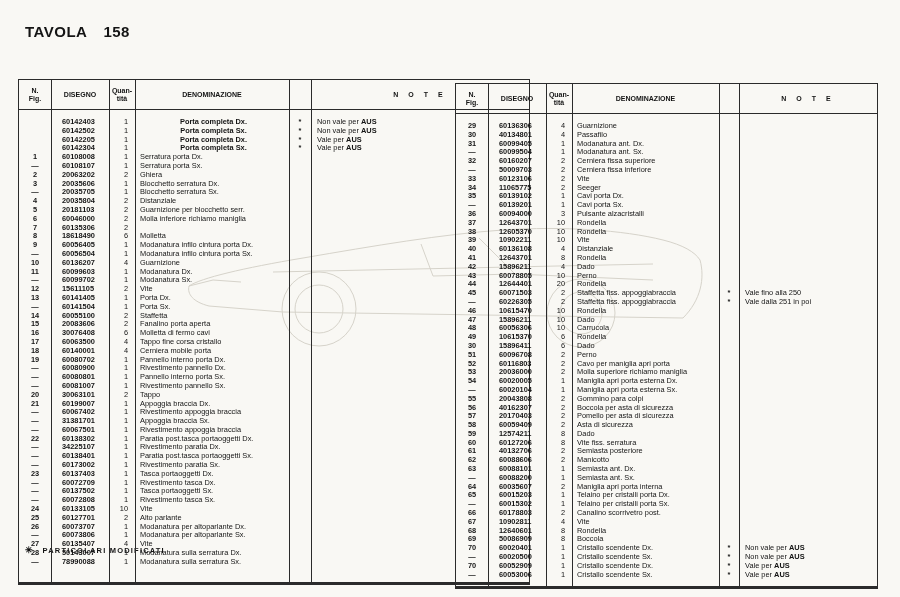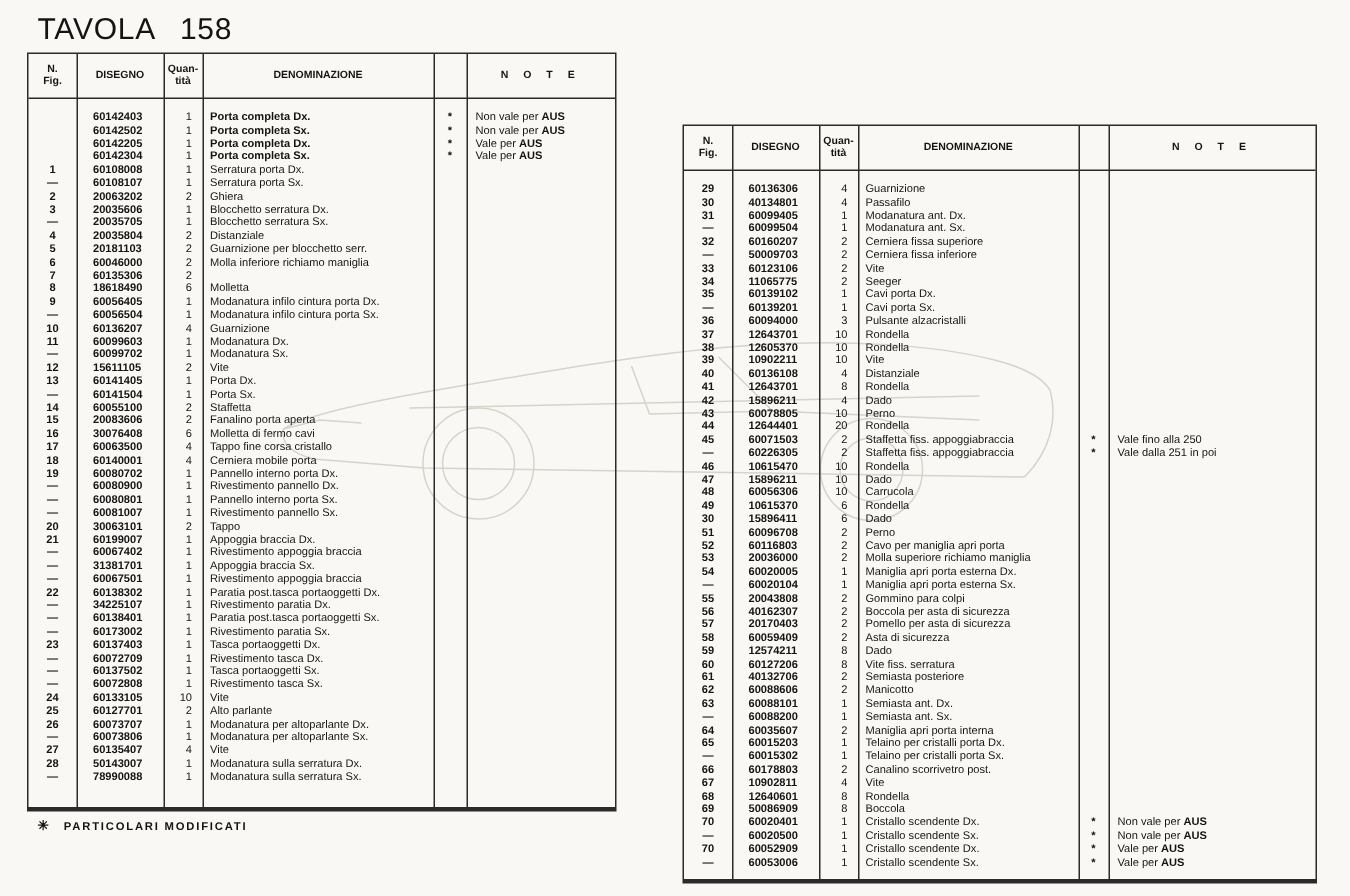--- a/index.html
+++ b/index.html
@@ -1,44 +1,44 @@
 <!DOCTYPE html>
 <html><head>
 <meta charset="utf-8">
 <style>
   html,body{margin:0;padding:0;}
   .page{
     position:relative; width:900px; height:597px;
     background:#f9f8f4; overflow:hidden;
     font-family:"Liberation Sans", sans-serif; color:#141414;
   }
-  .page-title{position:absolute; left:25px; top:9px; font-size:20px; font-weight:normal; letter-spacing:.5px;}
+  .page-title{position:absolute; left:25px; top:23px; font-size:15px; font-weight:bold; letter-spacing:.5px;}
   .page-title .num{margin-left:16px;}
   .watermark{position:absolute; left:183px; top:216px; width:528px; height:138px; z-index:0;}
   .tbl{position:absolute; top:35px; height:506px; border:1.5px solid #2b2b2b; border-bottom-width:3px; box-sizing:border-box; z-index:1; background:transparent;}
-  .tbl-left{left:18px; width:393px;}
+  .tbl-left{left:18px; width:512px;margin-top:44px;}
   .tbl-right{left:455px; width:423px;margin-top:48px;}
   .vline{position:absolute; top:0; bottom:0; width:1px; background:#2b2b2b;}
   .hdr{position:absolute; left:0; right:0; top:0; height:30px; border-bottom:1.5px solid #2b2b2b; display:flex; align-items:center; box-sizing:border-box;}
   .hcell{text-align:center; font-weight:bold; font-size:7px; line-height:8px; box-sizing:border-box;}
   .hnote{letter-spacing:4px;}
   .rows{position:absolute; left:0; right:0; top:31px; padding-top:7px;}
   .row{display:flex; align-items:flex-start;}
   .cell{font-size:7.4px; line-height:8.8px; box-sizing:border-box; overflow:hidden;}
   .c-fig {flex:0 0 32px; text-align:center; font-weight:bold;}
   .c-dis {flex:0 0 58px; padding-left:11px; font-weight:bold;}
   .c-qty {flex:0 0 26px; text-align:right; padding-right:7px;}
   .c-den {padding-left:5px; padding-right:2px; white-space:pre-wrap;}
   .tbl-left  .c-den{flex:0 0 154px;}
   .tbl-right .c-den{flex:0 0 147px;}
   .c-ast {text-align:center; font-weight:bold;}
   .tbl-left  .c-ast{flex:0 0 22px;}
   .tbl-right .c-ast{flex:0 0 20px;}
   .c-note{flex:1 1 auto; padding-left:6px; white-space:pre-wrap;}
-  .c-den.bold{font-weight:bold;}
+  .c-den.bold{font-weight:bold;text-align:center;}
   .footer{position:absolute; left:25px; top:545px; font-size:7.5px; font-weight:bold; letter-spacing:1.2px; display:flex; align-items:center;}
   .footer .marker{font-size:9px; letter-spacing:0; margin-right:10px;}
 </style>
 </head>
 <body>
 
 <div class="page">
 
   <div class="page-title">
     <span>TAVOLA</span><span class="num">158</span>

